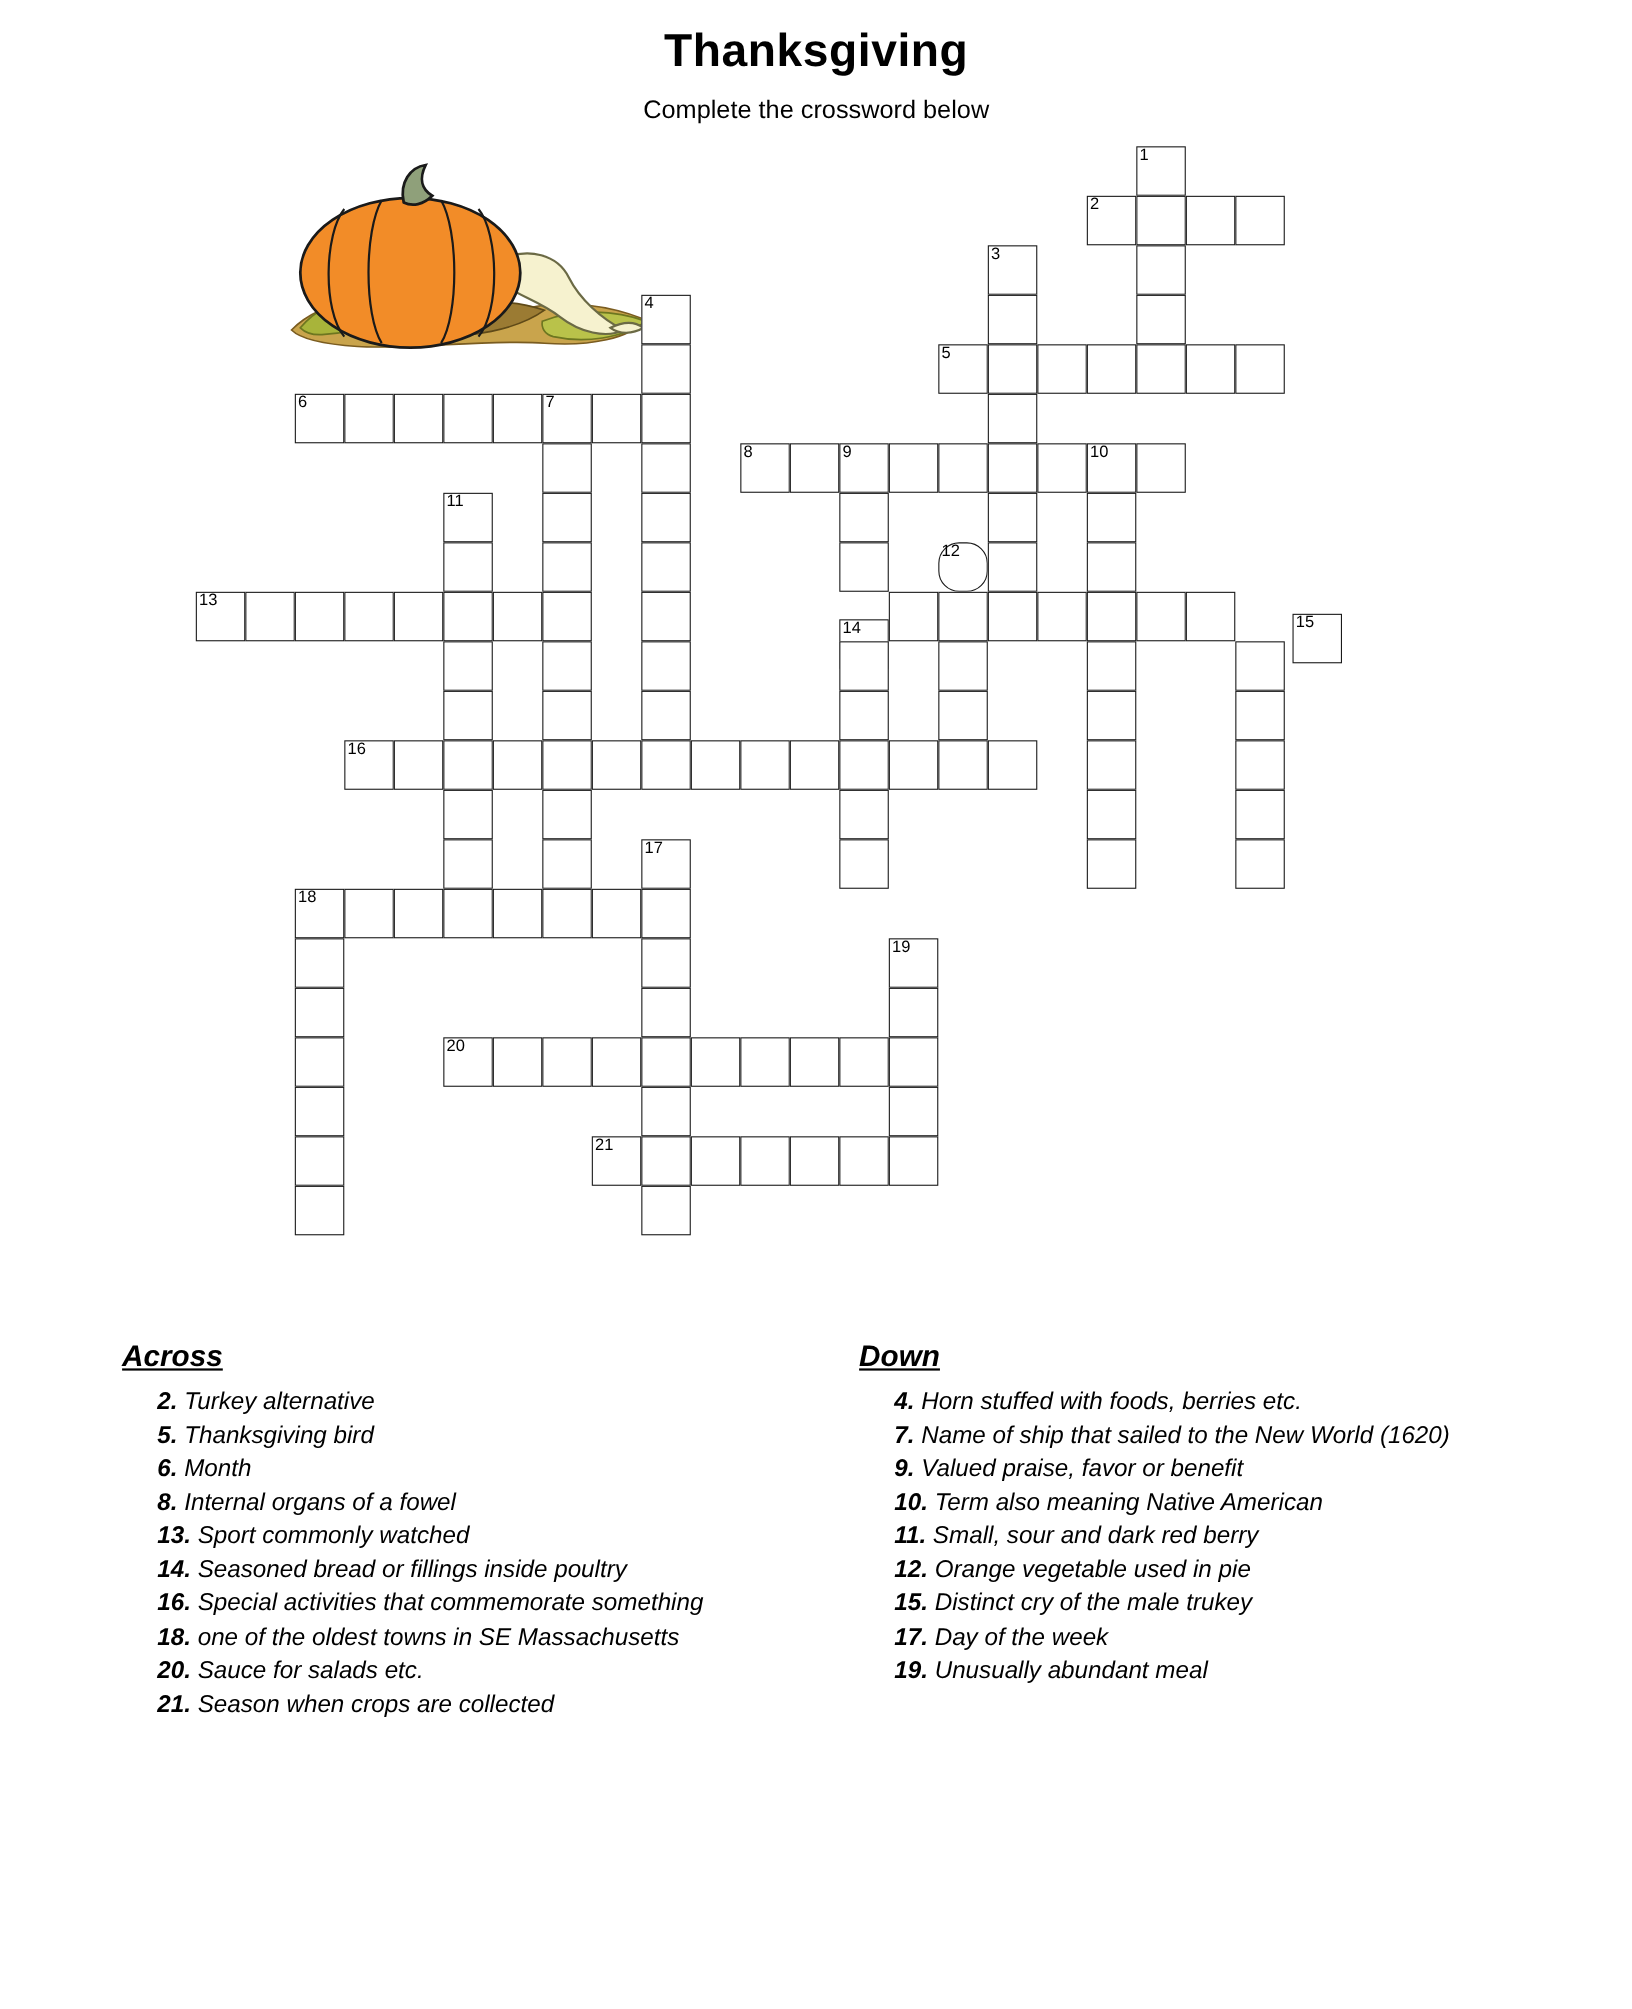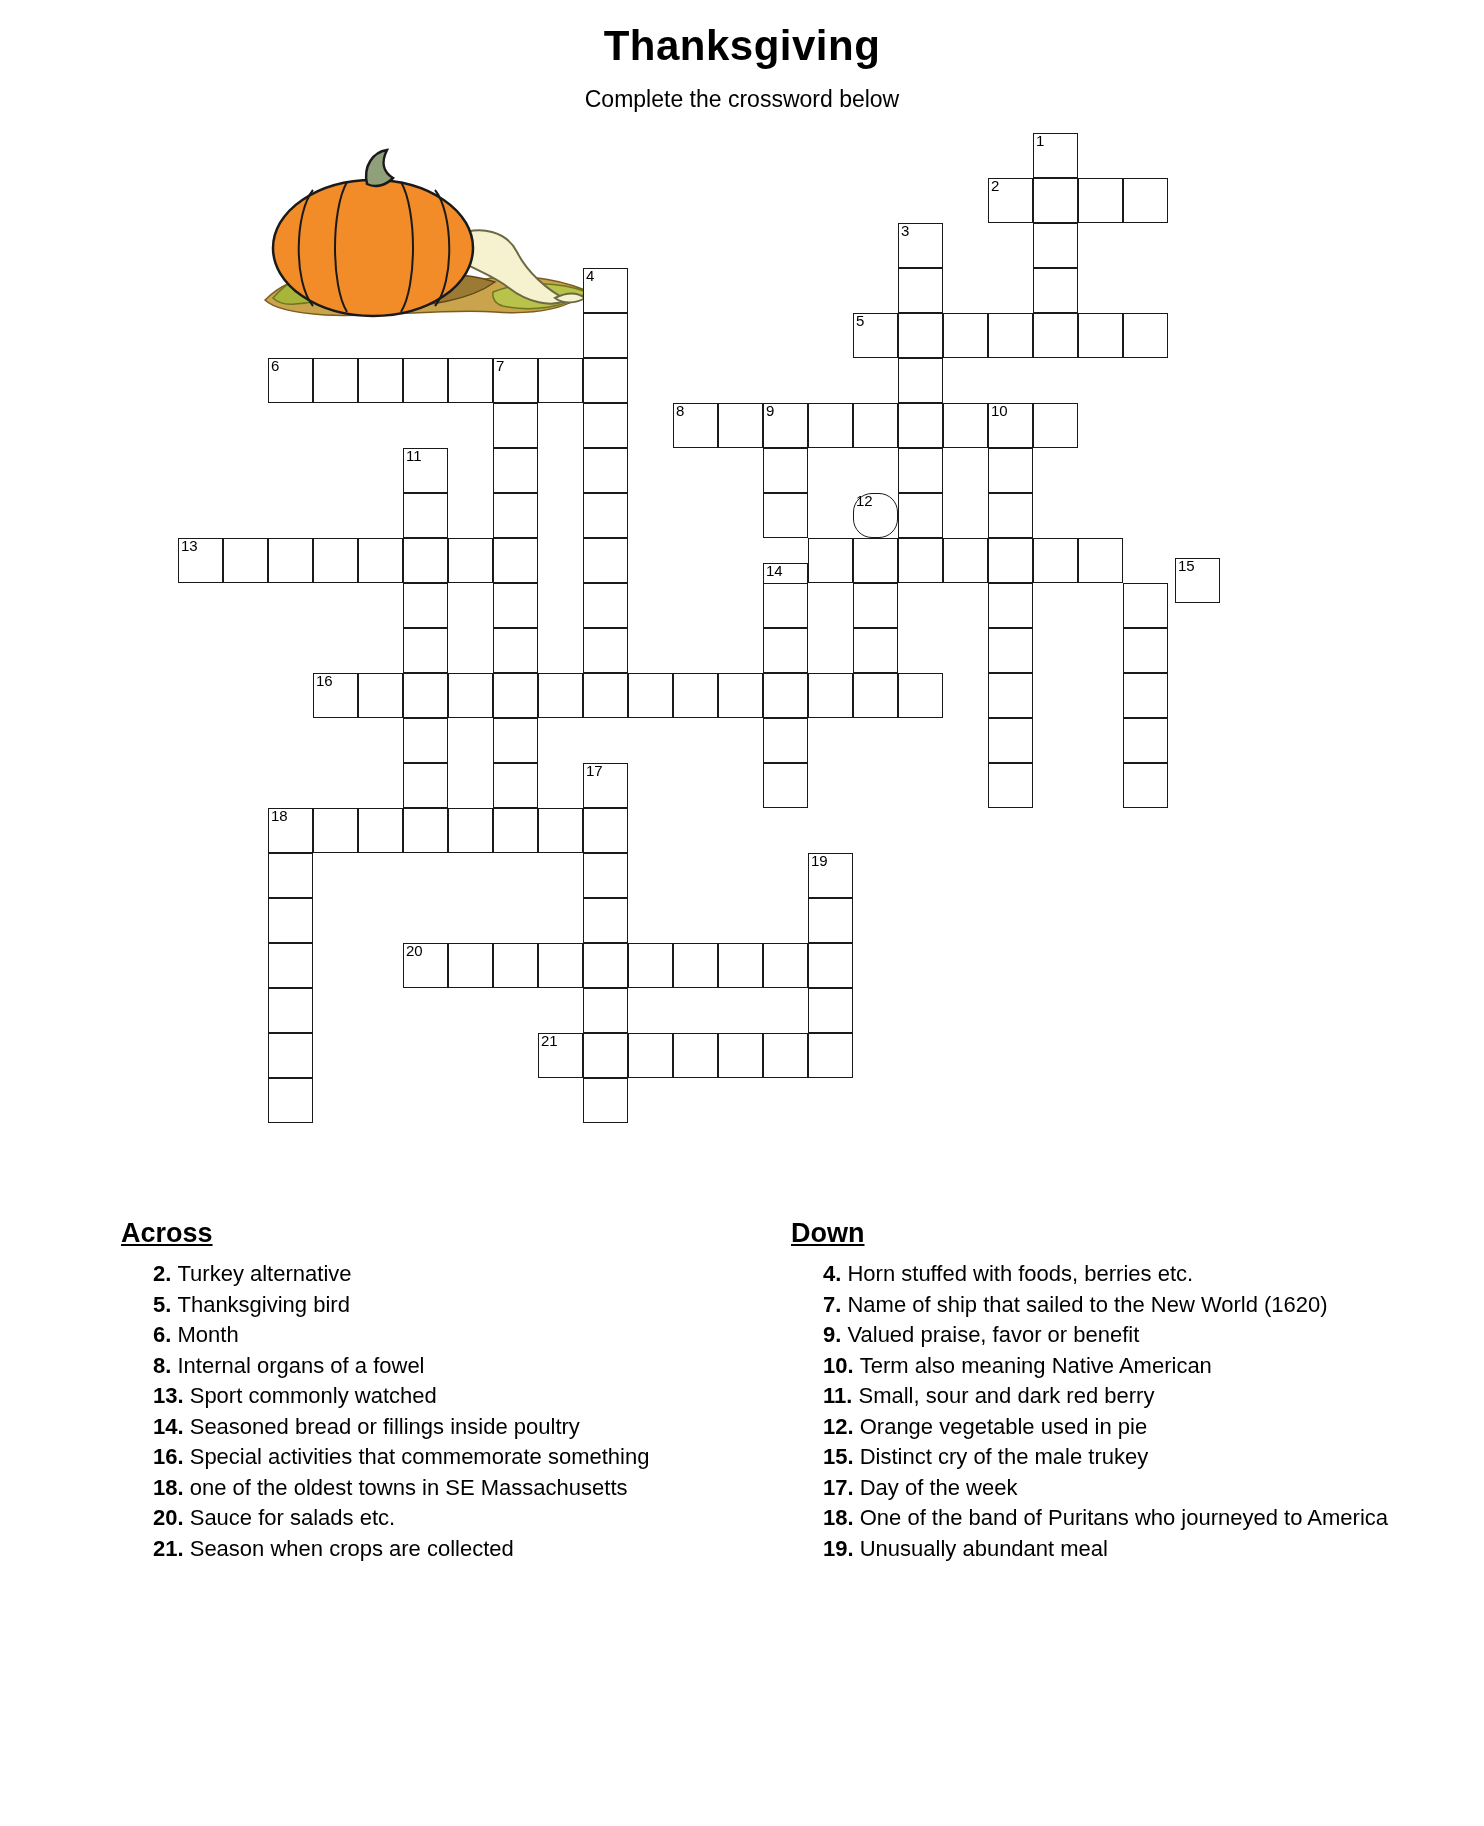--- a/index.html
+++ b/index.html
@@ -59,23 +59,24 @@
   #clipart {
     position: absolute;
     left: 255;
     top: 140px;
     width: 345px;
     height: 200px;
   }
   #clues {
     position: absolute;
     top: 1218px;
-    left: 16px;
+    left: 6px;
     width: 1208px;
     height: 420px;
+    font-style: italic;
   }
   .clue-col {
     position: absolute;
     top: 0;
   }
   #across-col { left: 105px; width: 600px; }
   #down-col { left: 775px; width: 650px; }
   .clue-head {
     font-size: 27px;
     font-weight: bold;
@@ -337,17 +338,16 @@
     <div class="clue-head">Down</div>
     <ul class="clue-list" id="down-list">
         <li><span class="cnum">4. </span><span>Horn stuffed with foods, berries etc.</span></li>
         <li><span class="cnum">7. </span><span>Name of ship that sailed to the New World (1620)</span></li>
         <li><span class="cnum">9. </span><span>Valued praise, favor or benefit</span></li>
         <li><span class="cnum">10. </span><span>Term also meaning Native American</span></li>
         <li><span class="cnum">11. </span><span>Small, sour and dark red berry</span></li>
         <li><span class="cnum">12. </span><span>Orange vegetable used in pie</span></li>
         <li><span class="cnum">15. </span><span>Distinct cry of the male trukey</span></li>
         <li><span class="cnum">17. </span><span>Day of the week</span></li>
-        <li><span class="cnum">18. </span><span>One of the band of Puritans who journeyed to America</span></li>
         <li><span class="cnum">19. </span><span>Unusually abundant meal</span></li>
       </ul>
   </div>
 </div>
 
 </body></html>

